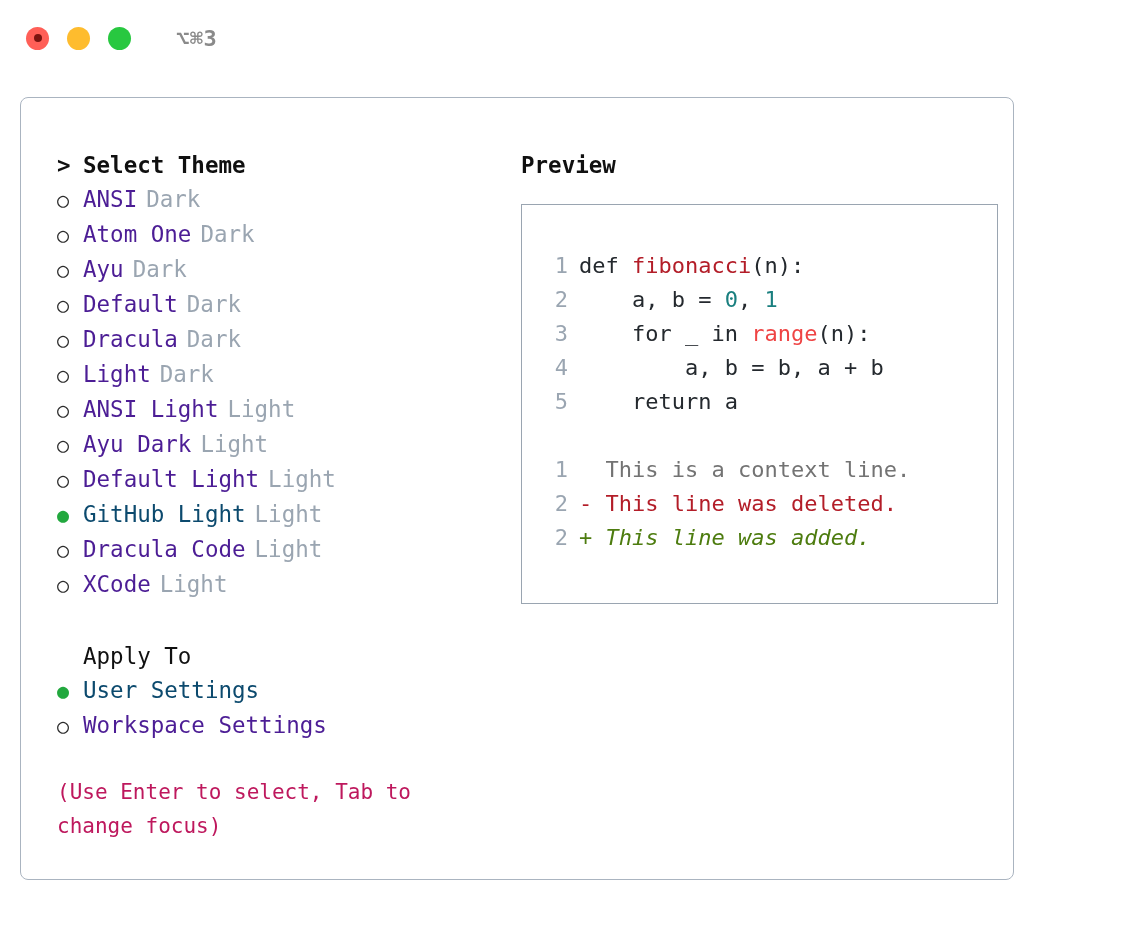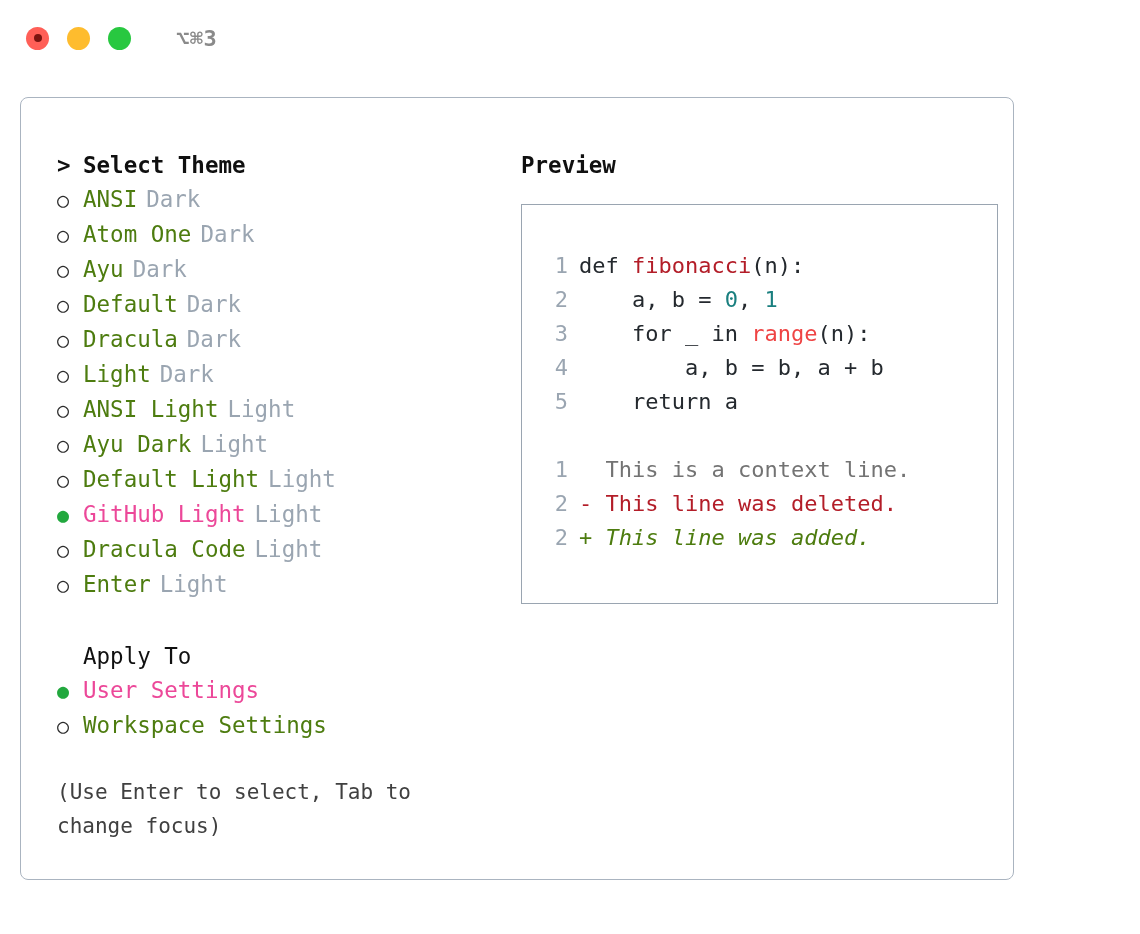--- a/index.html
+++ b/index.html
@@ -125,34 +125,34 @@
     align-items: baseline;
   }
   .bullet {
     width: 26px;
     flex: none;
     display: inline-block;
     font-size: 20px;
     color: #2b2b2b;
   }
   .opt.selected .bullet { color: #22a83e; }
-  .opt.selected .opt-label { color: #ec4899; }
-  .opt-label { color: #4d7c0f; }
+  .opt.selected .opt-label { color: #0c4a6e; }
+  .opt-label { color: #4c1d95; }
   .opt-suffix {
     color: #9aa5b1;
     margin-left: 9px;
   }
 
   .spacer-lg { height: 37px; }
   .spacer-md { height: 32px; }
 
   .hint {
     font-size: 21px;
     line-height: 34px;
-    color: #404040;
+    color: #be185d;
     width: 400px;
     white-space: pre-wrap;
   }
 
   
   .right-col {
     flex: 1;
     padding-left: 16px;
   }
   .preview-title {
@@ -223,21 +223,21 @@
             <div class="opt"><span class="bullet">○</span><span class="opt-label">Atom One</span><span class="opt-suffix">Dark</span></div>
             <div class="opt"><span class="bullet">○</span><span class="opt-label">Ayu</span><span class="opt-suffix">Dark</span></div>
             <div class="opt"><span class="bullet">○</span><span class="opt-label">Default</span><span class="opt-suffix">Dark</span></div>
             <div class="opt"><span class="bullet">○</span><span class="opt-label">Dracula</span><span class="opt-suffix">Dark</span></div>
             <div class="opt"><span class="bullet">○</span><span class="opt-label">Light</span><span class="opt-suffix">Dark</span></div>
             <div class="opt"><span class="bullet">○</span><span class="opt-label">ANSI Light</span><span class="opt-suffix">Light</span></div>
             <div class="opt"><span class="bullet">○</span><span class="opt-label">Ayu Dark</span><span class="opt-suffix">Light</span></div>
             <div class="opt"><span class="bullet">○</span><span class="opt-label">Default Light</span><span class="opt-suffix">Light</span></div>
             <div class="opt selected"><span class="bullet">●</span><span class="opt-label">GitHub Light</span><span class="opt-suffix">Light</span></div>
             <div class="opt"><span class="bullet">○</span><span class="opt-label">Dracula Code</span><span class="opt-suffix">Light</span></div>
-            <div class="opt"><span class="bullet">○</span><span class="opt-label">Enter</span><span class="opt-suffix">Light</span></div>
+            <div class="opt"><span class="bullet">○</span><span class="opt-label">XCode</span><span class="opt-suffix">Light</span></div>
           </div>
 
         <div class="spacer-lg"></div>
 
         <div class="section-head">
           <span class="head-marker"> </span>
           <span>Apply To</span>
         </div>
 
         <div class="opt-list" id="apply-options">

